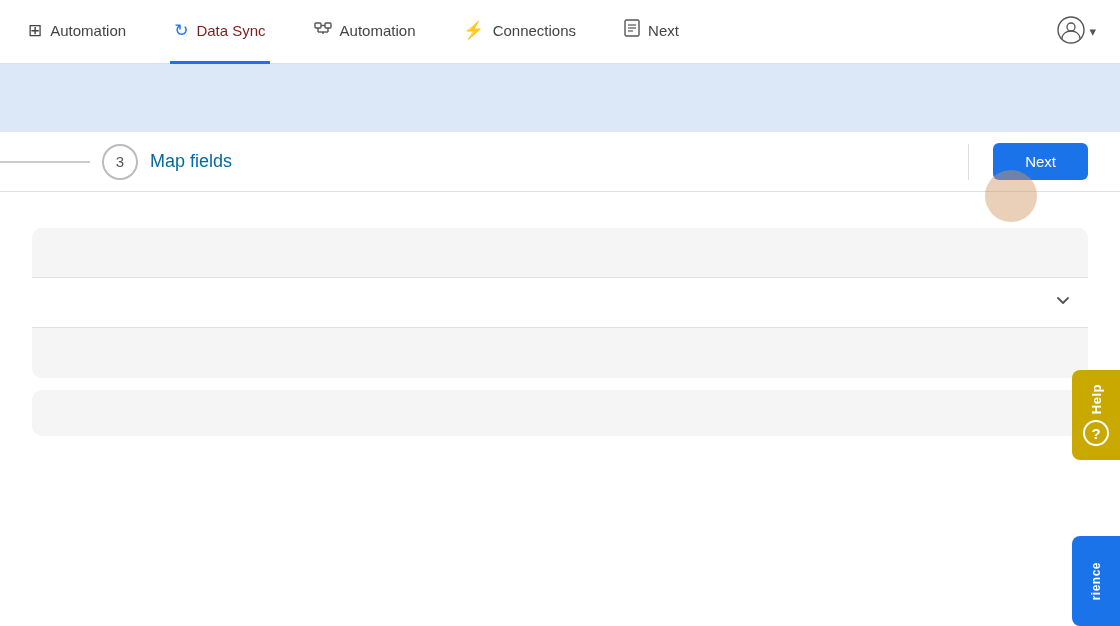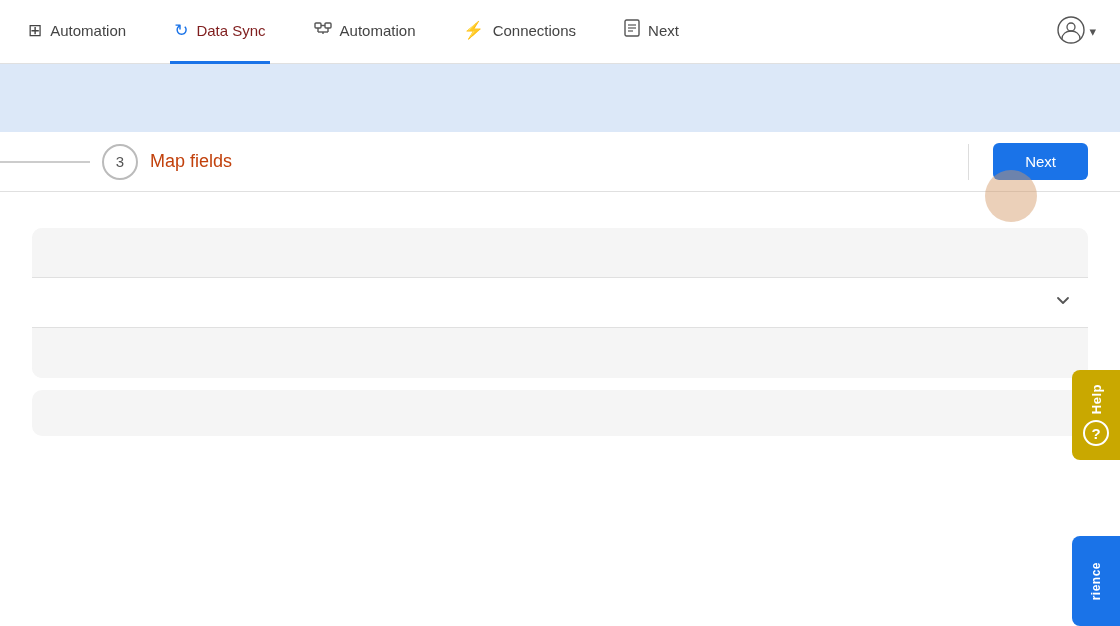--- a/index.html
+++ b/index.html
@@ -79,21 +79,21 @@
       font-size: 15px;
       color: #555;
       font-weight: 500;
       background: #fff;
       margin: 0 12px;
       flex-shrink: 0;
     }
     .step-title {
       font-size: 18px;
       font-weight: 500;
-      color: #c2410c;
+      color: #0369a1;
     }
     .step-bar-right {
       margin-left: auto;
       padding-right: 32px;
       display: flex;
       align-items: center;
       gap: 24px;
     }
     .divider-vert {
       width: 1px;

